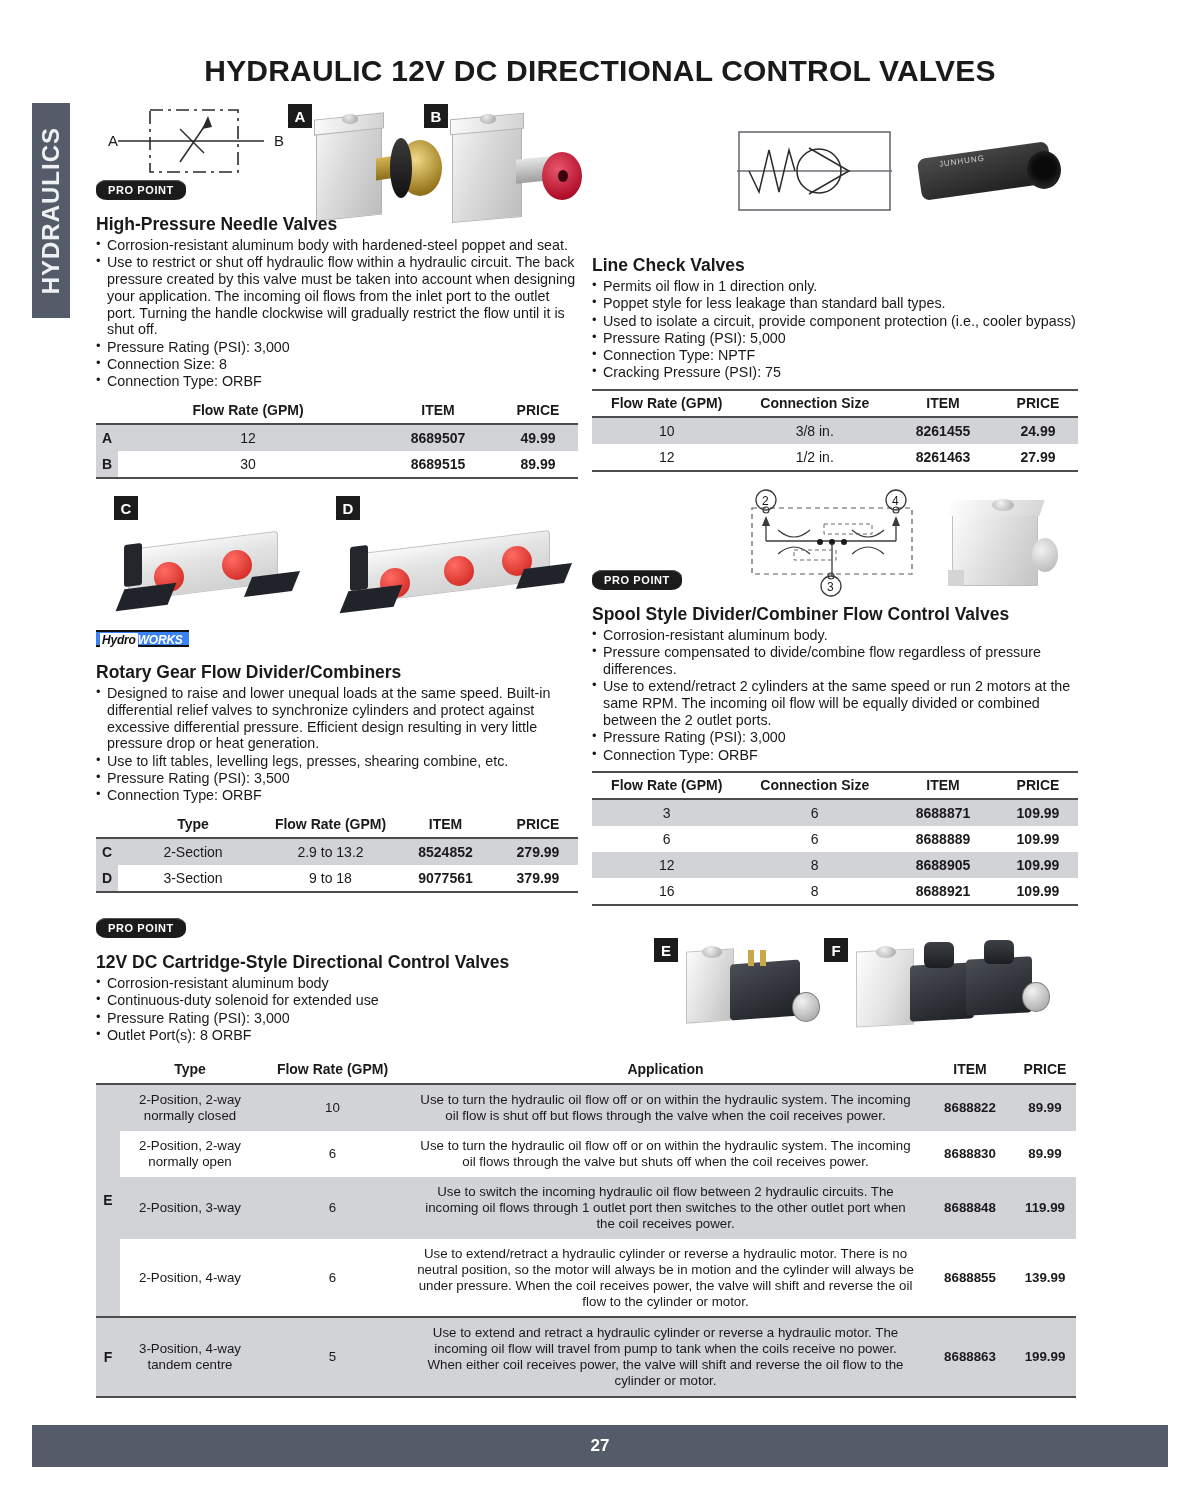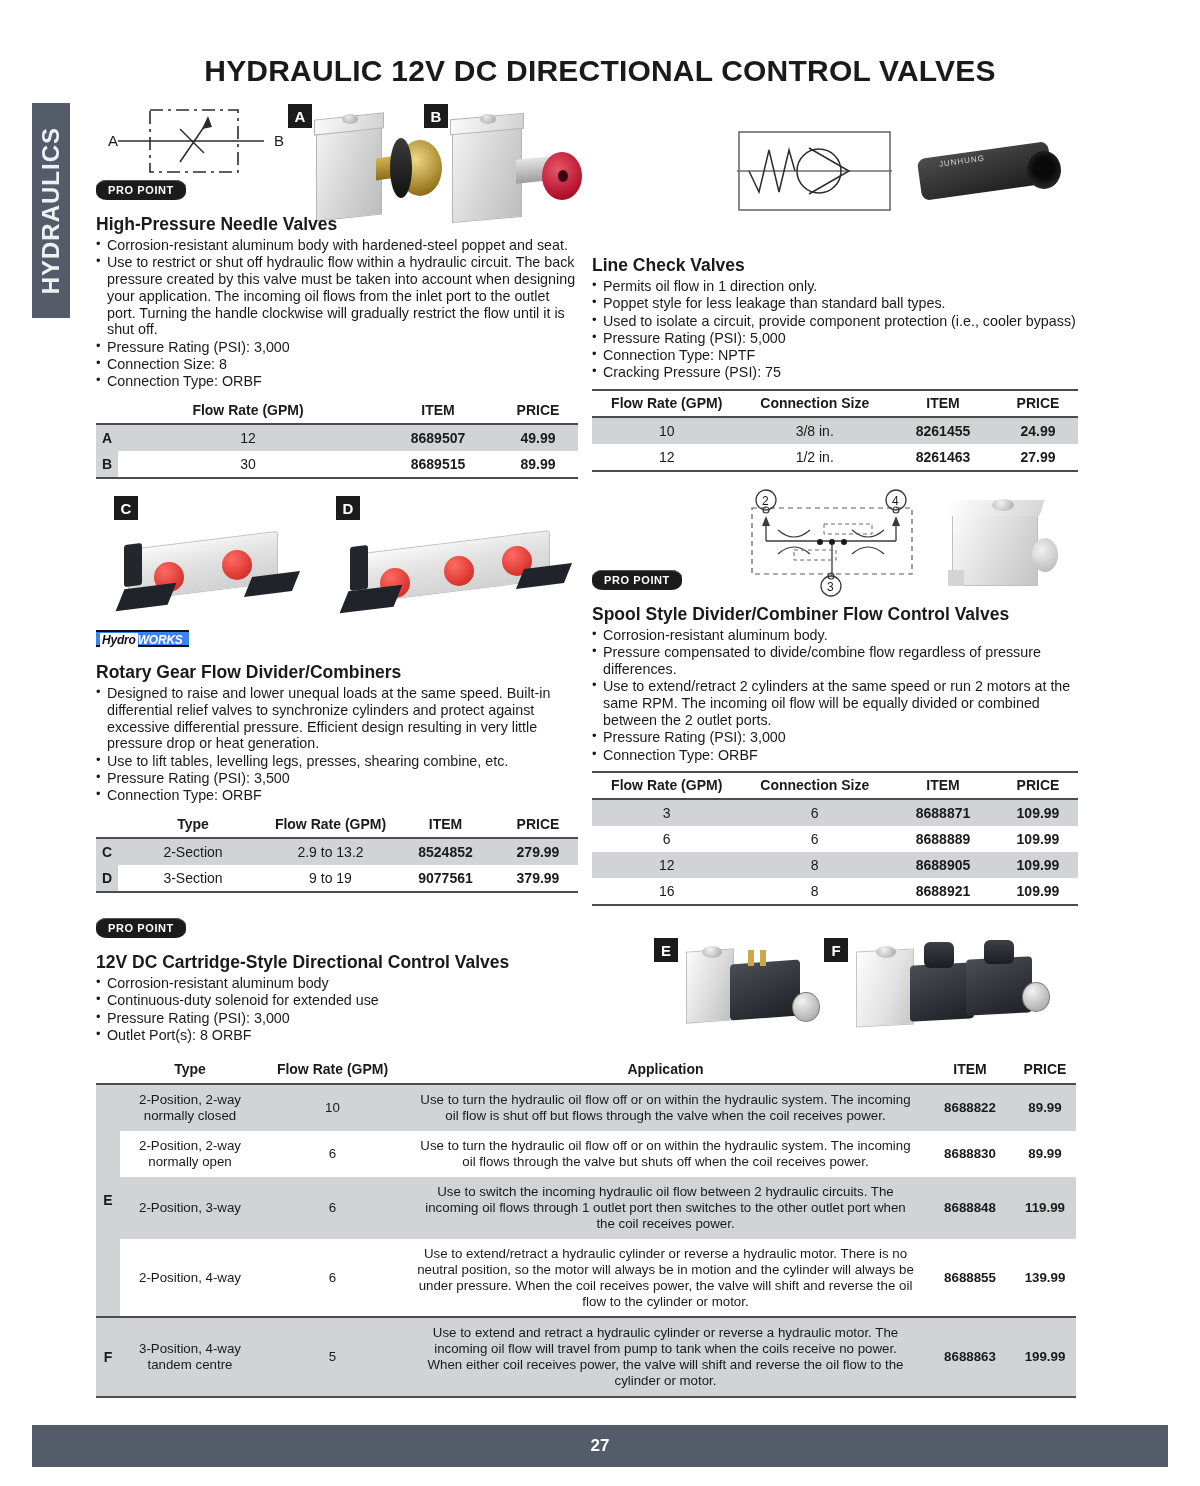--- a/index.html
+++ b/index.html
@@ -358,21 +358,21 @@
       <tr class="alt">
         <td class="key">C</td>
         <td>2-Section</td>
         <td>2.9 to 13.2</td>
         <td class="b">8524852</td>
         <td class="b">279.99</td>
       </tr>
       <tr class="last">
         <td class="key">D</td>
         <td>3-Section</td>
-        <td>9 to 19</td>
+        <td>9 to 18</td>
         <td class="b">9077561</td>
         <td class="b">379.99</td>
       </tr>
     </tbody>
   </table>
 </div>
 
 <div class="col-right" style="top:570px;">
   <div style="margin-bottom:4px;">
     <span class="badge-pro">PRO POINT</span>

